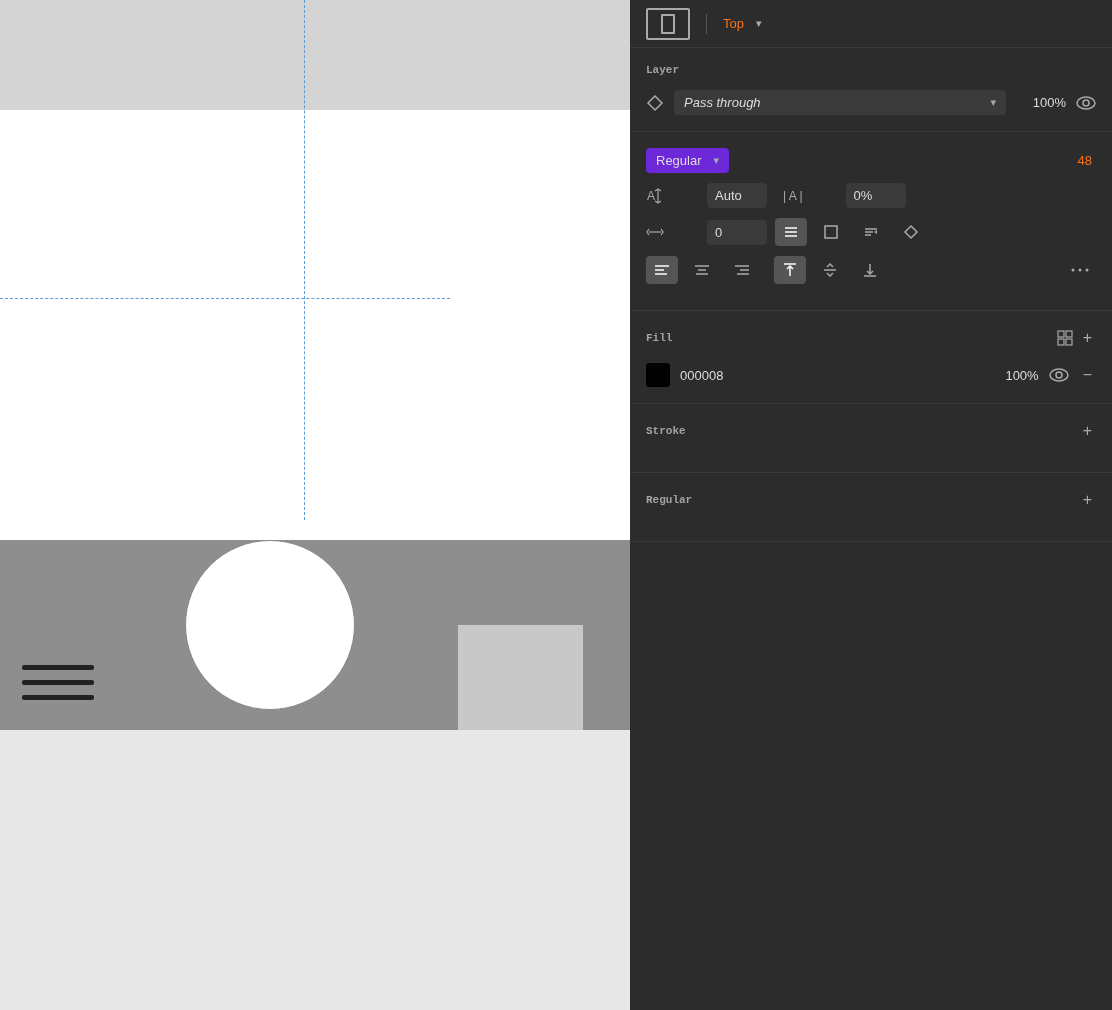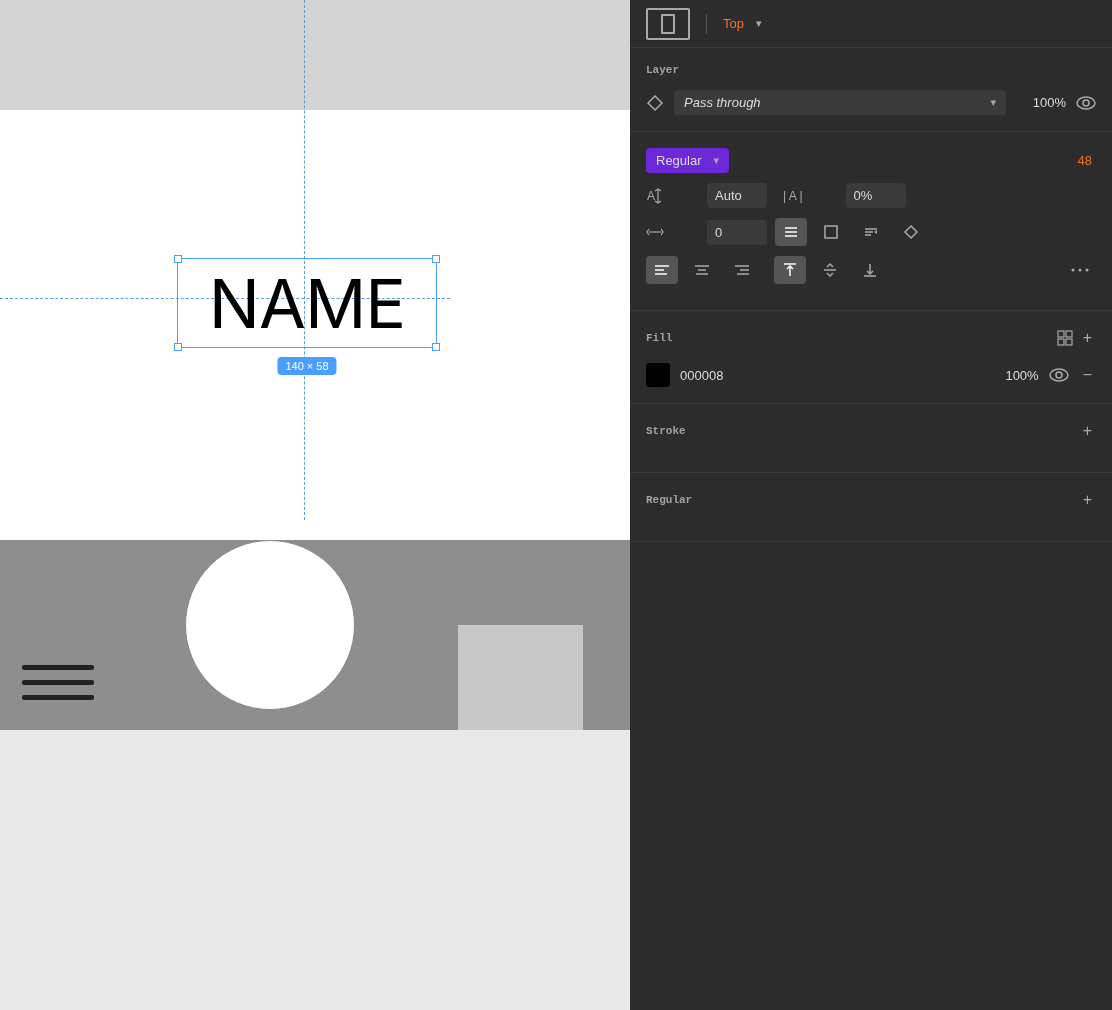--- a/index.html
+++ b/index.html
@@ -390,28 +390,20 @@
 
 <div class="canvas">
 
   <div class="canvas-top-bar"></div>
 
   <div class="canvas-white"></div>
 
   <div class="guide-vertical"></div>
   <div class="guide-horizontal"></div>
 
-  <div class="text-element">
-    <span class="handle handle-tl"></span>
-    <span class="handle handle-tr"></span>
-    <span class="handle handle-bl"></span>
-    <span class="handle handle-br"></span>
-    <span class="text-element-content">NAME</span>
-    <div class="size-badge">140 × 58</div>
-  </div>
 
   <div class="canvas-dark-band"></div>
 
   <div class="canvas-circle"></div>
 
   <div class="canvas-rect"></div>
 
   <div class="hamburger">
     <div class="hamburger-line"></div>
     <div class="hamburger-line"></div>

